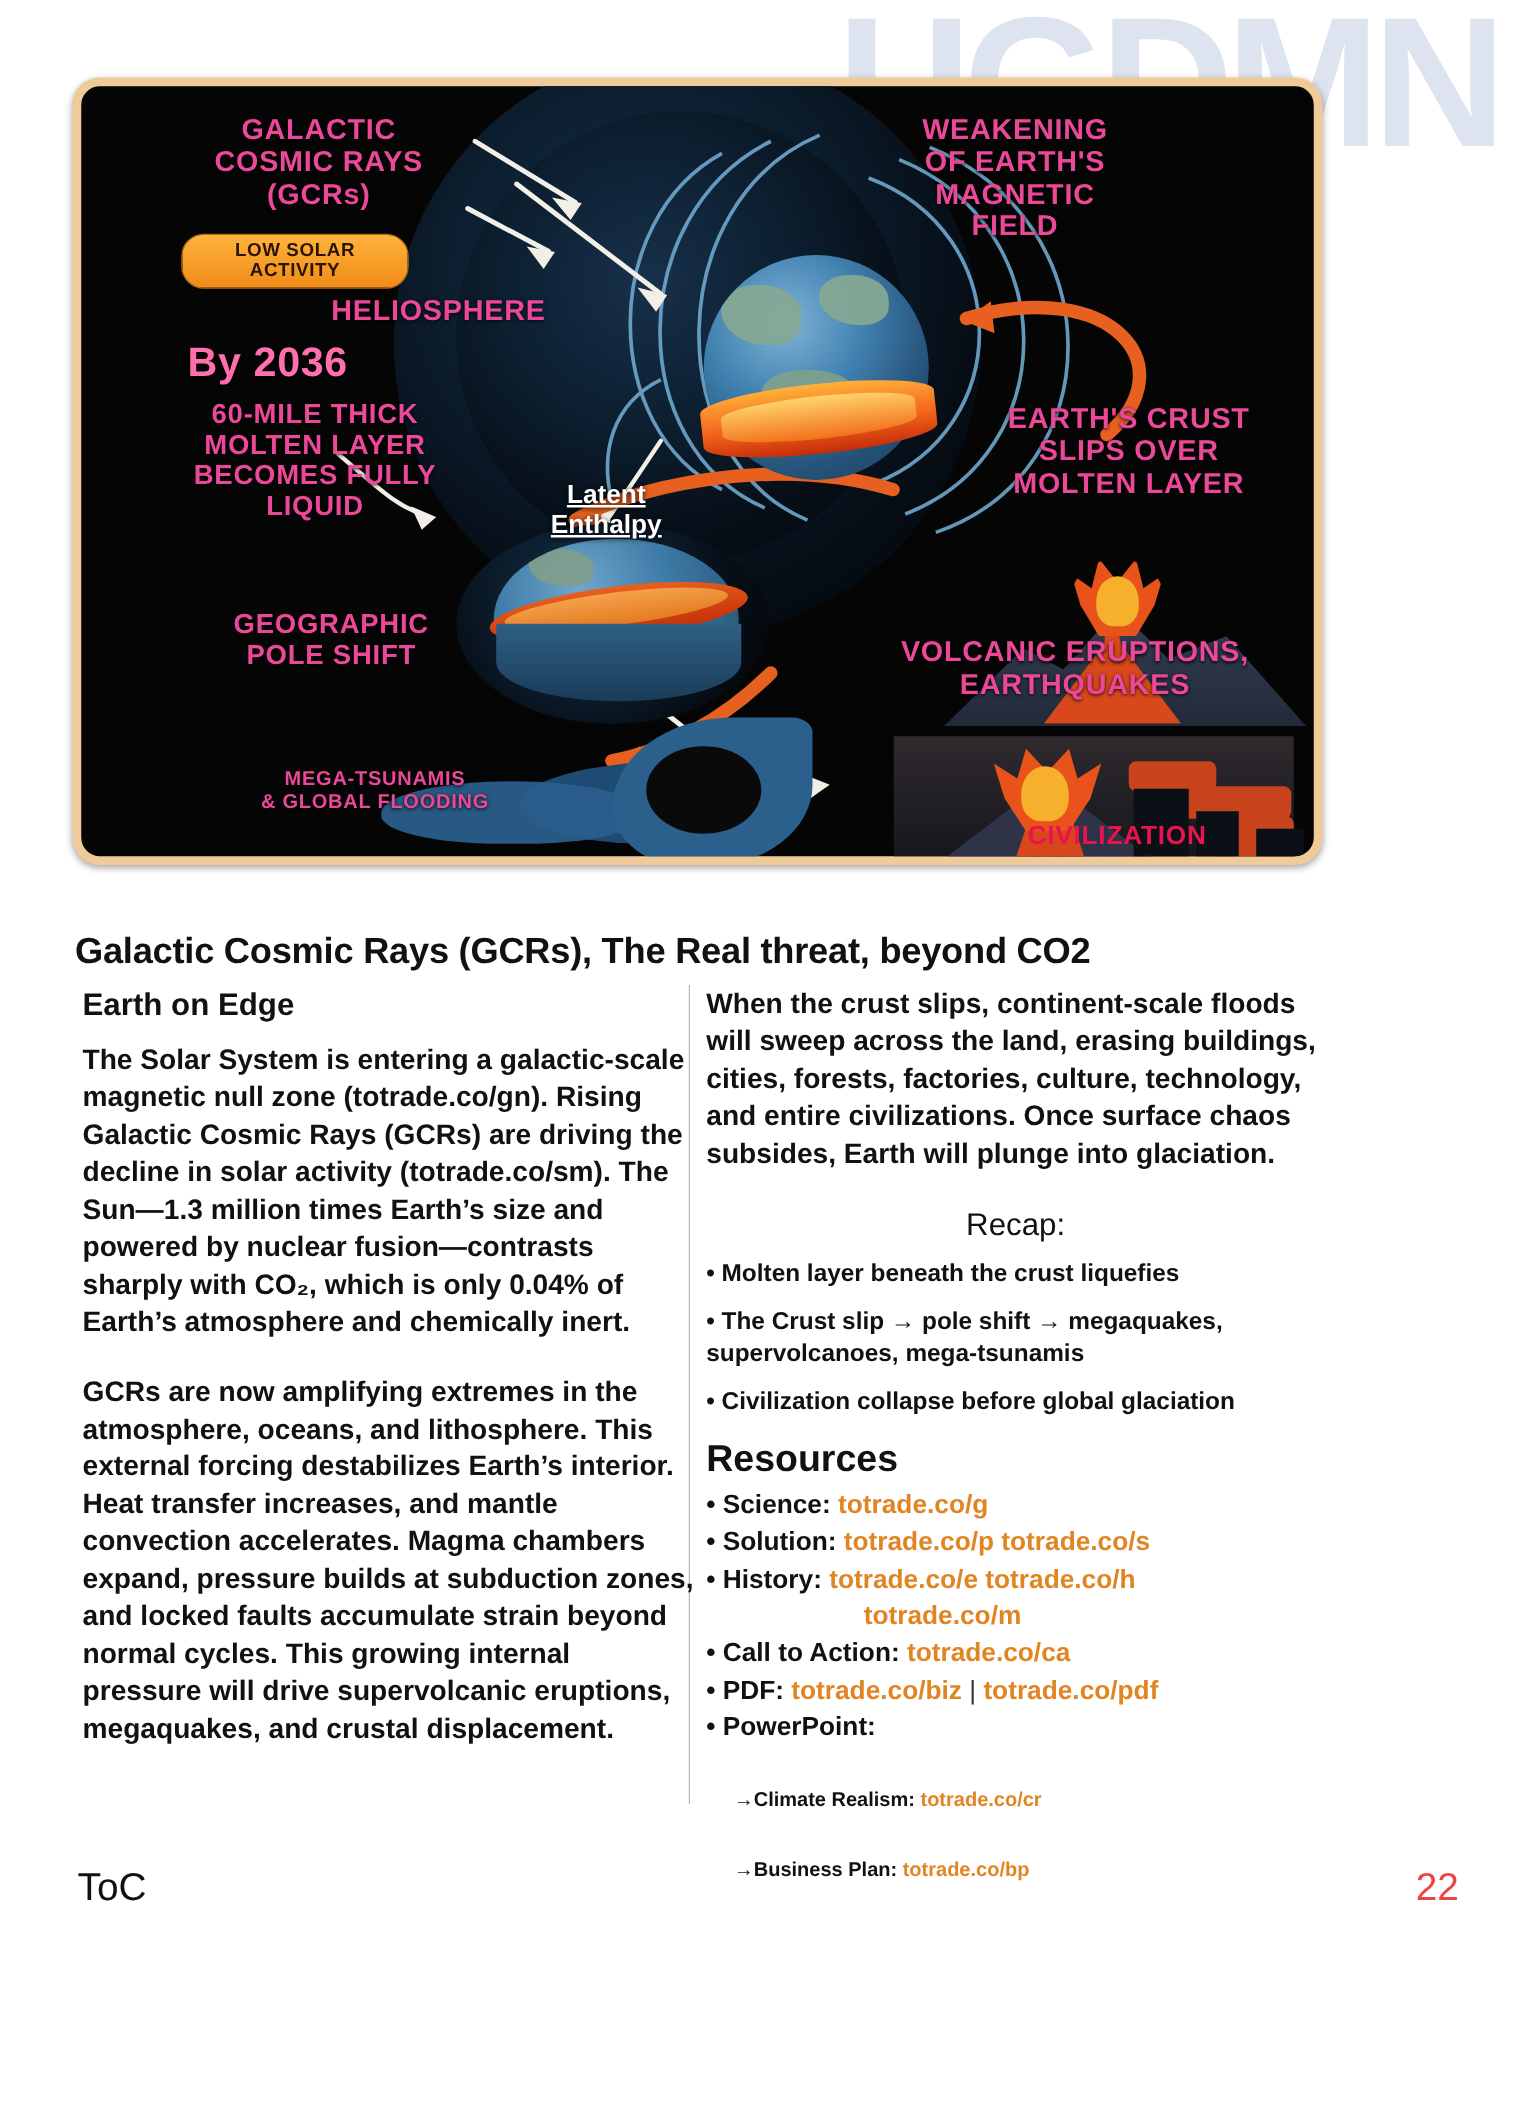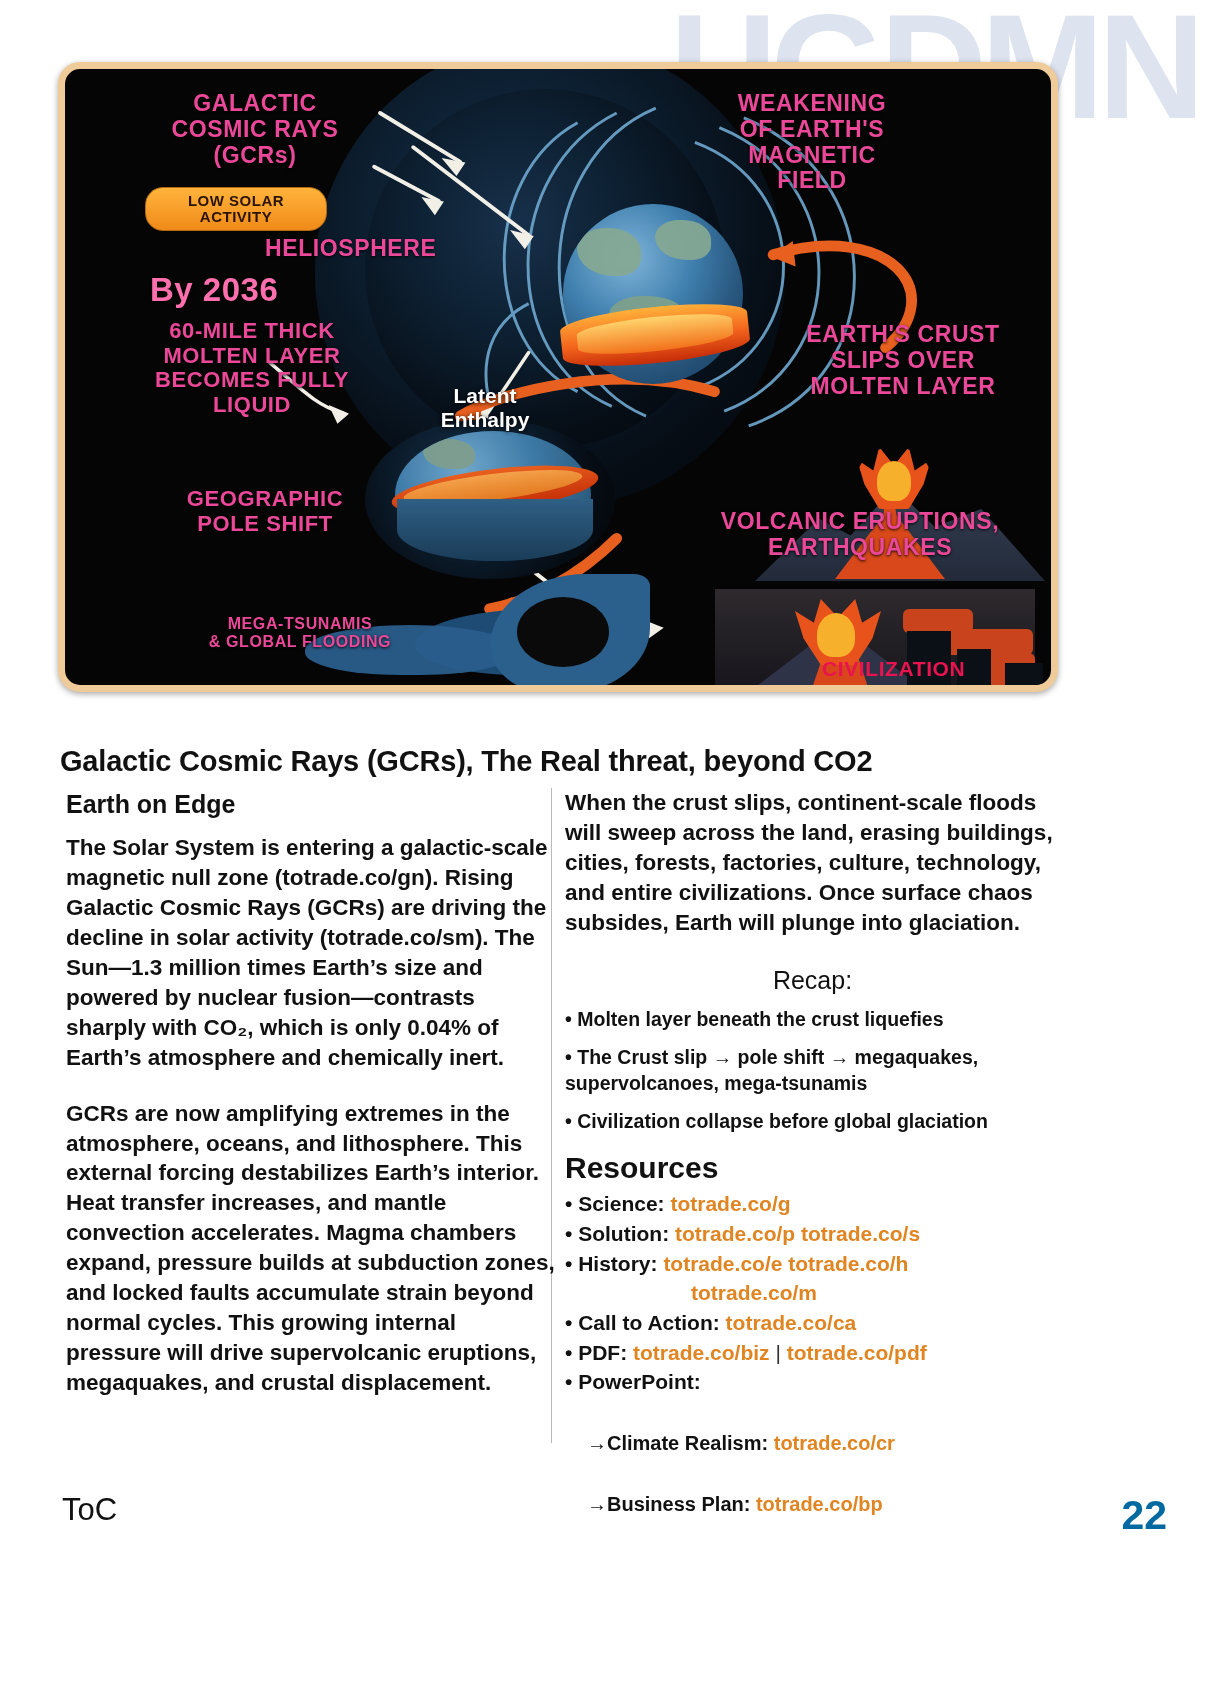--- a/index.html
+++ b/index.html
@@ -55,20 +55,21 @@
 
   .collapse{
     position:absolute; color:#e8134f; font-weight:bold;
     font-size:21px; letter-spacing:.6px;
   }
 
   .latent{
     position:absolute; color:#ffffff; font-weight:bold;
     font-size:21px; text-align:center; line-height:1.12;
     text-shadow:0 1px 4px rgba(0,0,0,.95);
+    text-decoration:underline;
   }
 
   
   .halo{
     position:absolute; border-radius:50%;
     background:radial-gradient(circle at 42% 38%, #17304a 0%, #0d2032 35%, #060d15 68%, #030507 100%);
   }
   .globe{
     position:absolute; border-radius:50%;
     background:radial-gradient(circle at 36% 30%, #7fb4d8 0%, #3f7fae 38%, #28567d 66%, #17395a 100%);
@@ -110,31 +111,31 @@
   .para{ font-weight:bold; margin-bottom:26px; }
   .para.last{ margin-bottom:0; }
 
   .recap-h{ font-size:25px; font-weight:normal; margin:16px 0 10px;text-align:center; }
   .bullet{ font-size:19.5px; font-weight:bold; margin-bottom:13px; line-height:1.3;}
 
   .res-h{ font-size:30px; font-weight:bold; margin:14px 0 2px; }
   .res-line{ font-size:21px; font-weight:bold; margin-bottom:2px; line-height:1.32;}
   .lnk{ color:#e08522; font-weight:bold; }
   .indent{ padding-left:126px; }
-  .sub-res{ padding-left:22px; font-size:20px; font-weight:bold; line-height:1.35;margin-top:34px;}
+  .sub-res{ padding-left:22px; font-size:16px; font-weight:bold; line-height:1.35;margin-top:34px;}
   .pipe{ color:#333; font-weight:normal; }
 
   
   .toc{
     position:absolute; left:62px; top:1492px;
     font-size:31px; font-weight:normal; color:#111;
   }
   .pageno{
     position:absolute; right:60px; top:1492px;
-    font-size:41px; font-weight:bold; color:#0369a1;
+    font-size:31px; font-weight:normal; color:#ef4444;
   }
 </style>
 </head>
 <body>
 
 <div class="watermark">UGDMN</div>
 
 <div class="info-card">
   <div class="info-inner">
 

